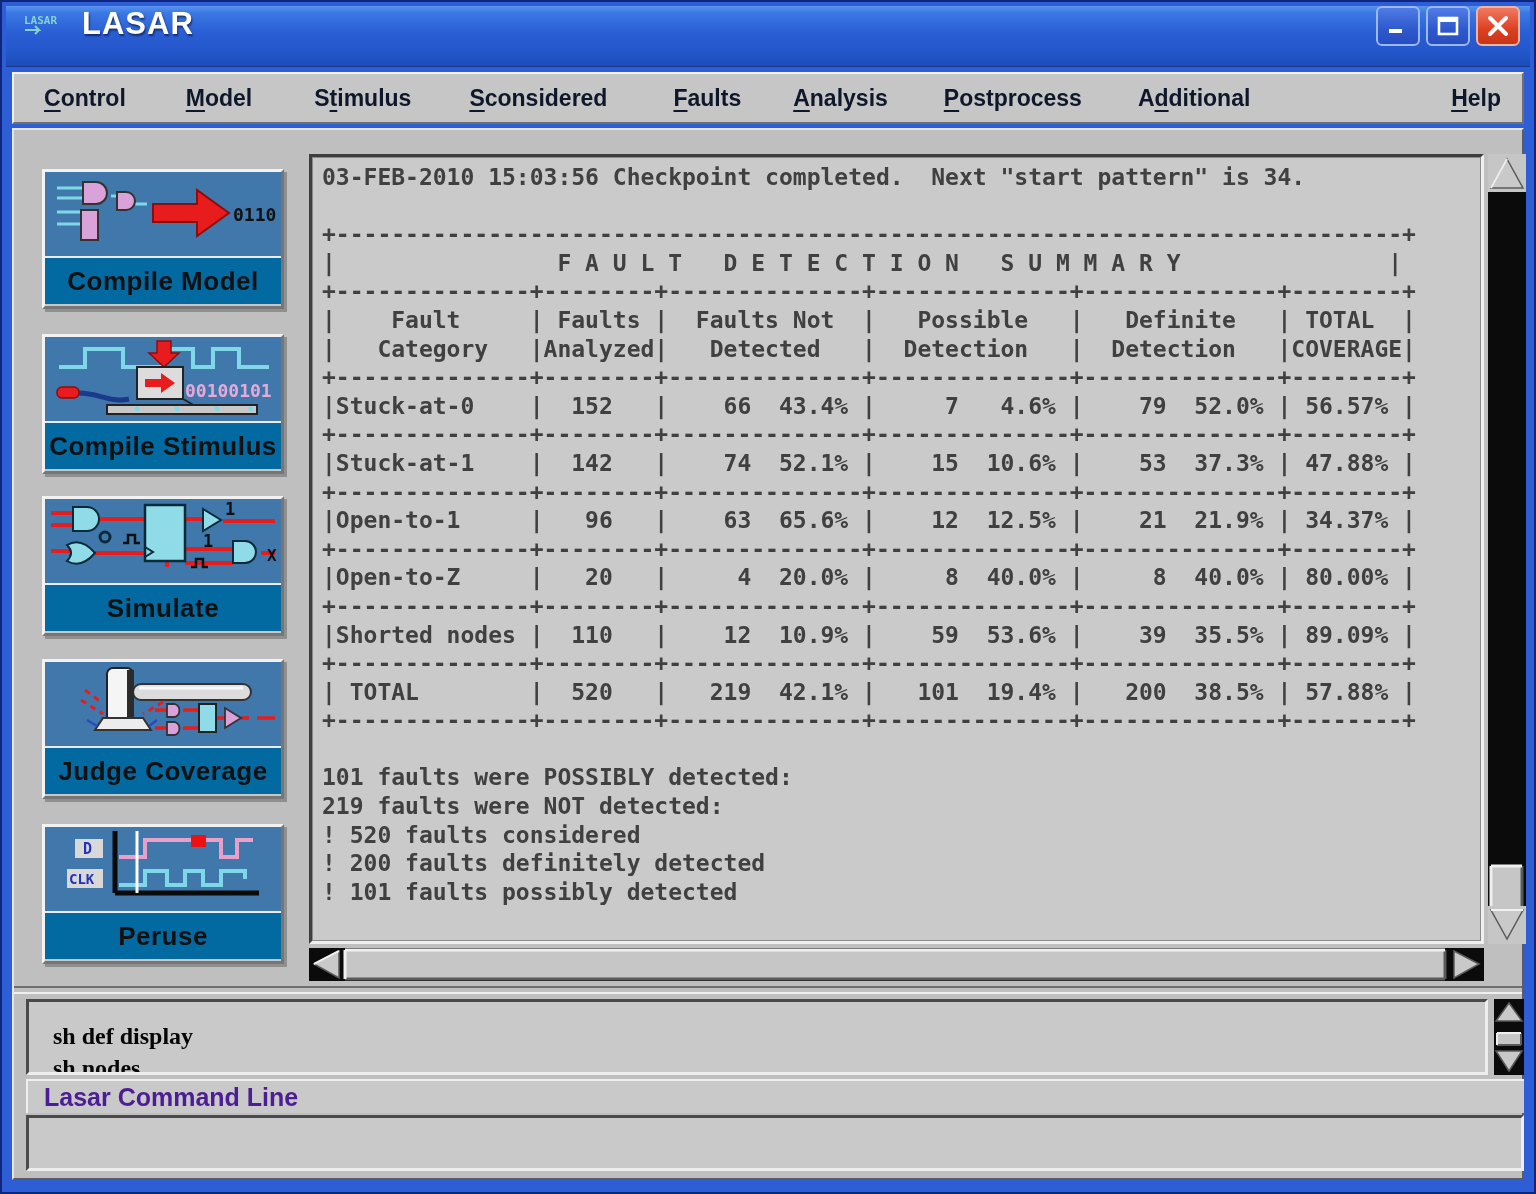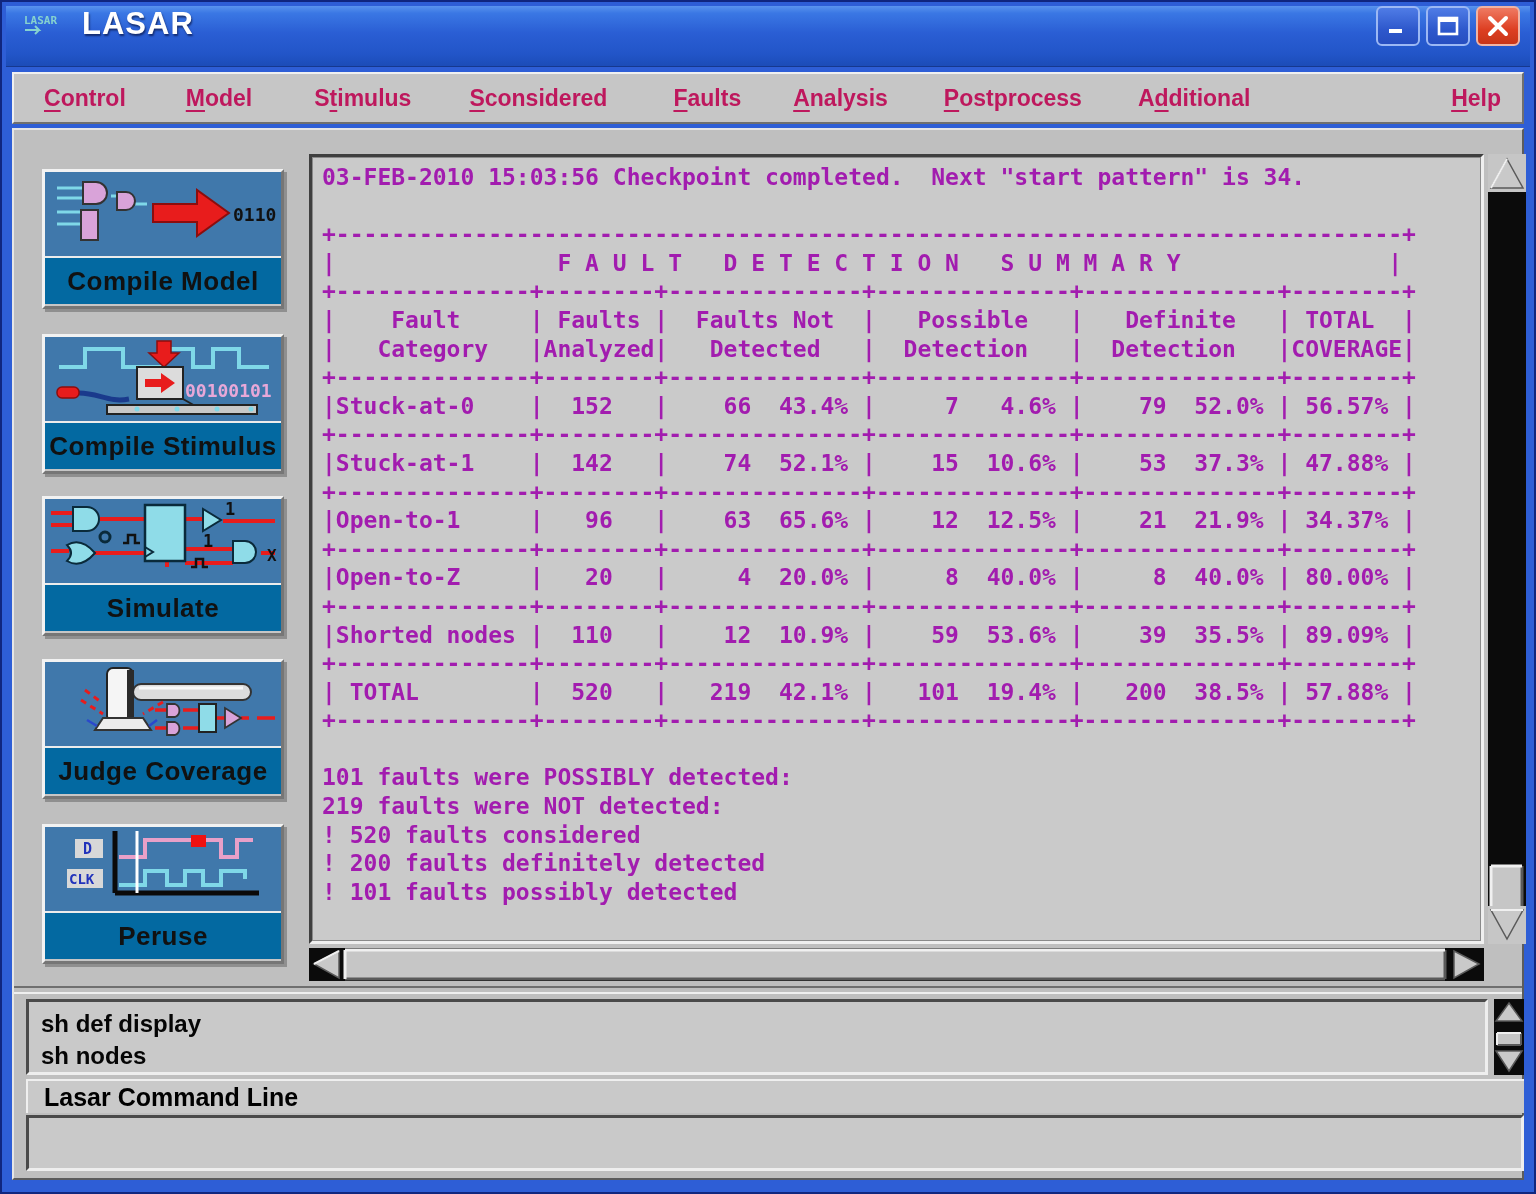--- a/index.html
+++ b/index.html
@@ -12,49 +12,49 @@
     border-bottom:1px solid #16388f;display:flex;align-items:flex-start;}
   .title-icon{width:56px;height:40px;margin-left:14px;flex:0 0 auto;}
   .title-text{color:#ffffff;font-weight:bold;font-size:31px;letter-spacing:1px;margin-left:6px;text-shadow:1px 2px 2px rgba(0,0,30,.55);}
   .winbtns{margin-left:auto;margin-right:10px;display:flex;gap:6px;}
   .winbtn{width:44px;height:40px;border-radius:6px;border:2px solid #9cb8f4;box-sizing:border-box;
     background:linear-gradient(#4f7ce6,#2e58cc 60%,#274ec0);display:flex;align-items:center;justify-content:center;}
   .winbtn.close{background:linear-gradient(#ef7a62,#dd3f22 60%,#c83518);border-color:#f0b4a4;}
   
   .menubar{position:absolute;left:10px;top:70px;right:10px;height:52px;background:#c6c6c6;
     border-top:2px solid #f0f0f0;border-left:2px solid #f0f0f0;border-right:2px solid #6f6f6f;border-bottom:2px solid #6f6f6f;
-    box-sizing:border-box;display:flex;align-items:center;font-weight:bold;font-size:23px;color:#be185d;}
+    box-sizing:border-box;display:flex;align-items:center;font-weight:bold;font-size:23px;color:#0f172a;}
   .menu-item{padding:4px 2px;cursor:default;white-space:nowrap;}
   .menu-item .mn{text-decoration:underline;text-underline-offset:4px;text-decoration-thickness:2px;}
   
   .main-area{position:absolute;left:10px;top:126px;right:10px;bottom:12px;background:#bfbfbf;
     border-top:2px solid #e6e6e6;border-left:2px solid #e6e6e6;border-right:2px solid #5c5c5c;border-bottom:2px solid #5c5c5c;box-sizing:border-box;}
   
   .side-btn{position:absolute;left:28px;width:242px;height:140px;background:#c6c6c6;
     border-top:3px solid #f2f2f2;border-left:3px solid #f2f2f2;border-right:3px solid #767676;border-bottom:3px solid #767676;
     box-sizing:border-box;box-shadow:3px 3px 0 #8f8f8f;}
   .icon-area{height:84px;background:#4078ab;overflow:hidden;}
   .btn-label{height:46px;border-top:2px solid #ececec;display:flex;align-items:center;justify-content:center;
     font-weight:bold;font-size:26px;color:#111;background:#0369a1;letter-spacing:.5px;}
   
   .text-panel{position:absolute;left:295px;top:24px;width:1175px;height:790px;background:#cacaca;
     border:3px solid;border-color:#3f3f3f #efefef #efefef #3f3f3f;box-sizing:border-box;overflow:hidden;}
   .text-panel .inner{position:absolute;inset:0;border:1px solid #8a8a8a;padding:5px 0 0 9px;}
-  pre.term{margin:0;font-family:"DejaVu Sans Mono",monospace;font-weight:bold;font-size:23px;line-height:28.6px;color:#a21caf;white-space:pre;}
+  pre.term{margin:0;font-family:"DejaVu Sans Mono",monospace;font-weight:bold;font-size:23px;line-height:28.6px;color:#404040;white-space:pre;}
   .vscroll{position:absolute;left:1474px;top:24px;width:38px;height:790px;}
   .hscroll{position:absolute;left:295px;top:818px;width:1175px;height:33px;}
   
   .divider{position:absolute;left:0;right:0;top:856px;height:4px;border-top:2px solid #6f6f6f;border-bottom:2px solid #efefef;}
   .history-box{position:absolute;left:12px;top:869px;width:1462px;height:76px;background:#c9c9c9;
     border:3px solid;border-color:#4a4a4a #eeeeee #eeeeee #4a4a4a;box-sizing:border-box;overflow:hidden;}
-  pre.hist{margin:0;padding:6px 0 0 12px;font-family:Liberation Sans, sans-serif;font-weight:bold;font-size:24px;line-height:32px;color:#050505;white-space:pre;}
+  pre.hist{margin:12px;padding:6px 0 0 12px;font-family:Liberation Serif, serif;font-weight:bold;font-size:24px;line-height:32px;color:#050505;white-space:pre;}
   .hist-scroll{position:absolute;left:1480px;top:869px;width:34px;height:76px;}
   .cmd-label{position:absolute;left:12px;top:949px;width:1498px;height:34px;background:#c9c9c9;
     border-top:2px solid #efefef;border-left:2px solid #efefef;box-sizing:border-box;
-    display:flex;align-items:center;font-weight:bold;font-size:25px;color:#000000;padding-left:16px;}
+    display:flex;align-items:center;font-weight:bold;font-size:25px;color:#4c1d95;padding-left:16px;}
   .cmd-input{position:absolute;left:12px;top:985px;width:1498px;height:56px;background:#c9c9c9;
     border:3px solid;border-color:#4a4a4a #eeeeee #eeeeee #4a4a4a;box-sizing:border-box;
     font-family:"DejaVu Sans Mono",monospace;font-weight:bold;font-size:24px;color:#050505;padding:4px 10px;outline:none;}
 </style>
 </head>
 <body>
 
 <div class="frame">
 
   <div class="titlebar">

